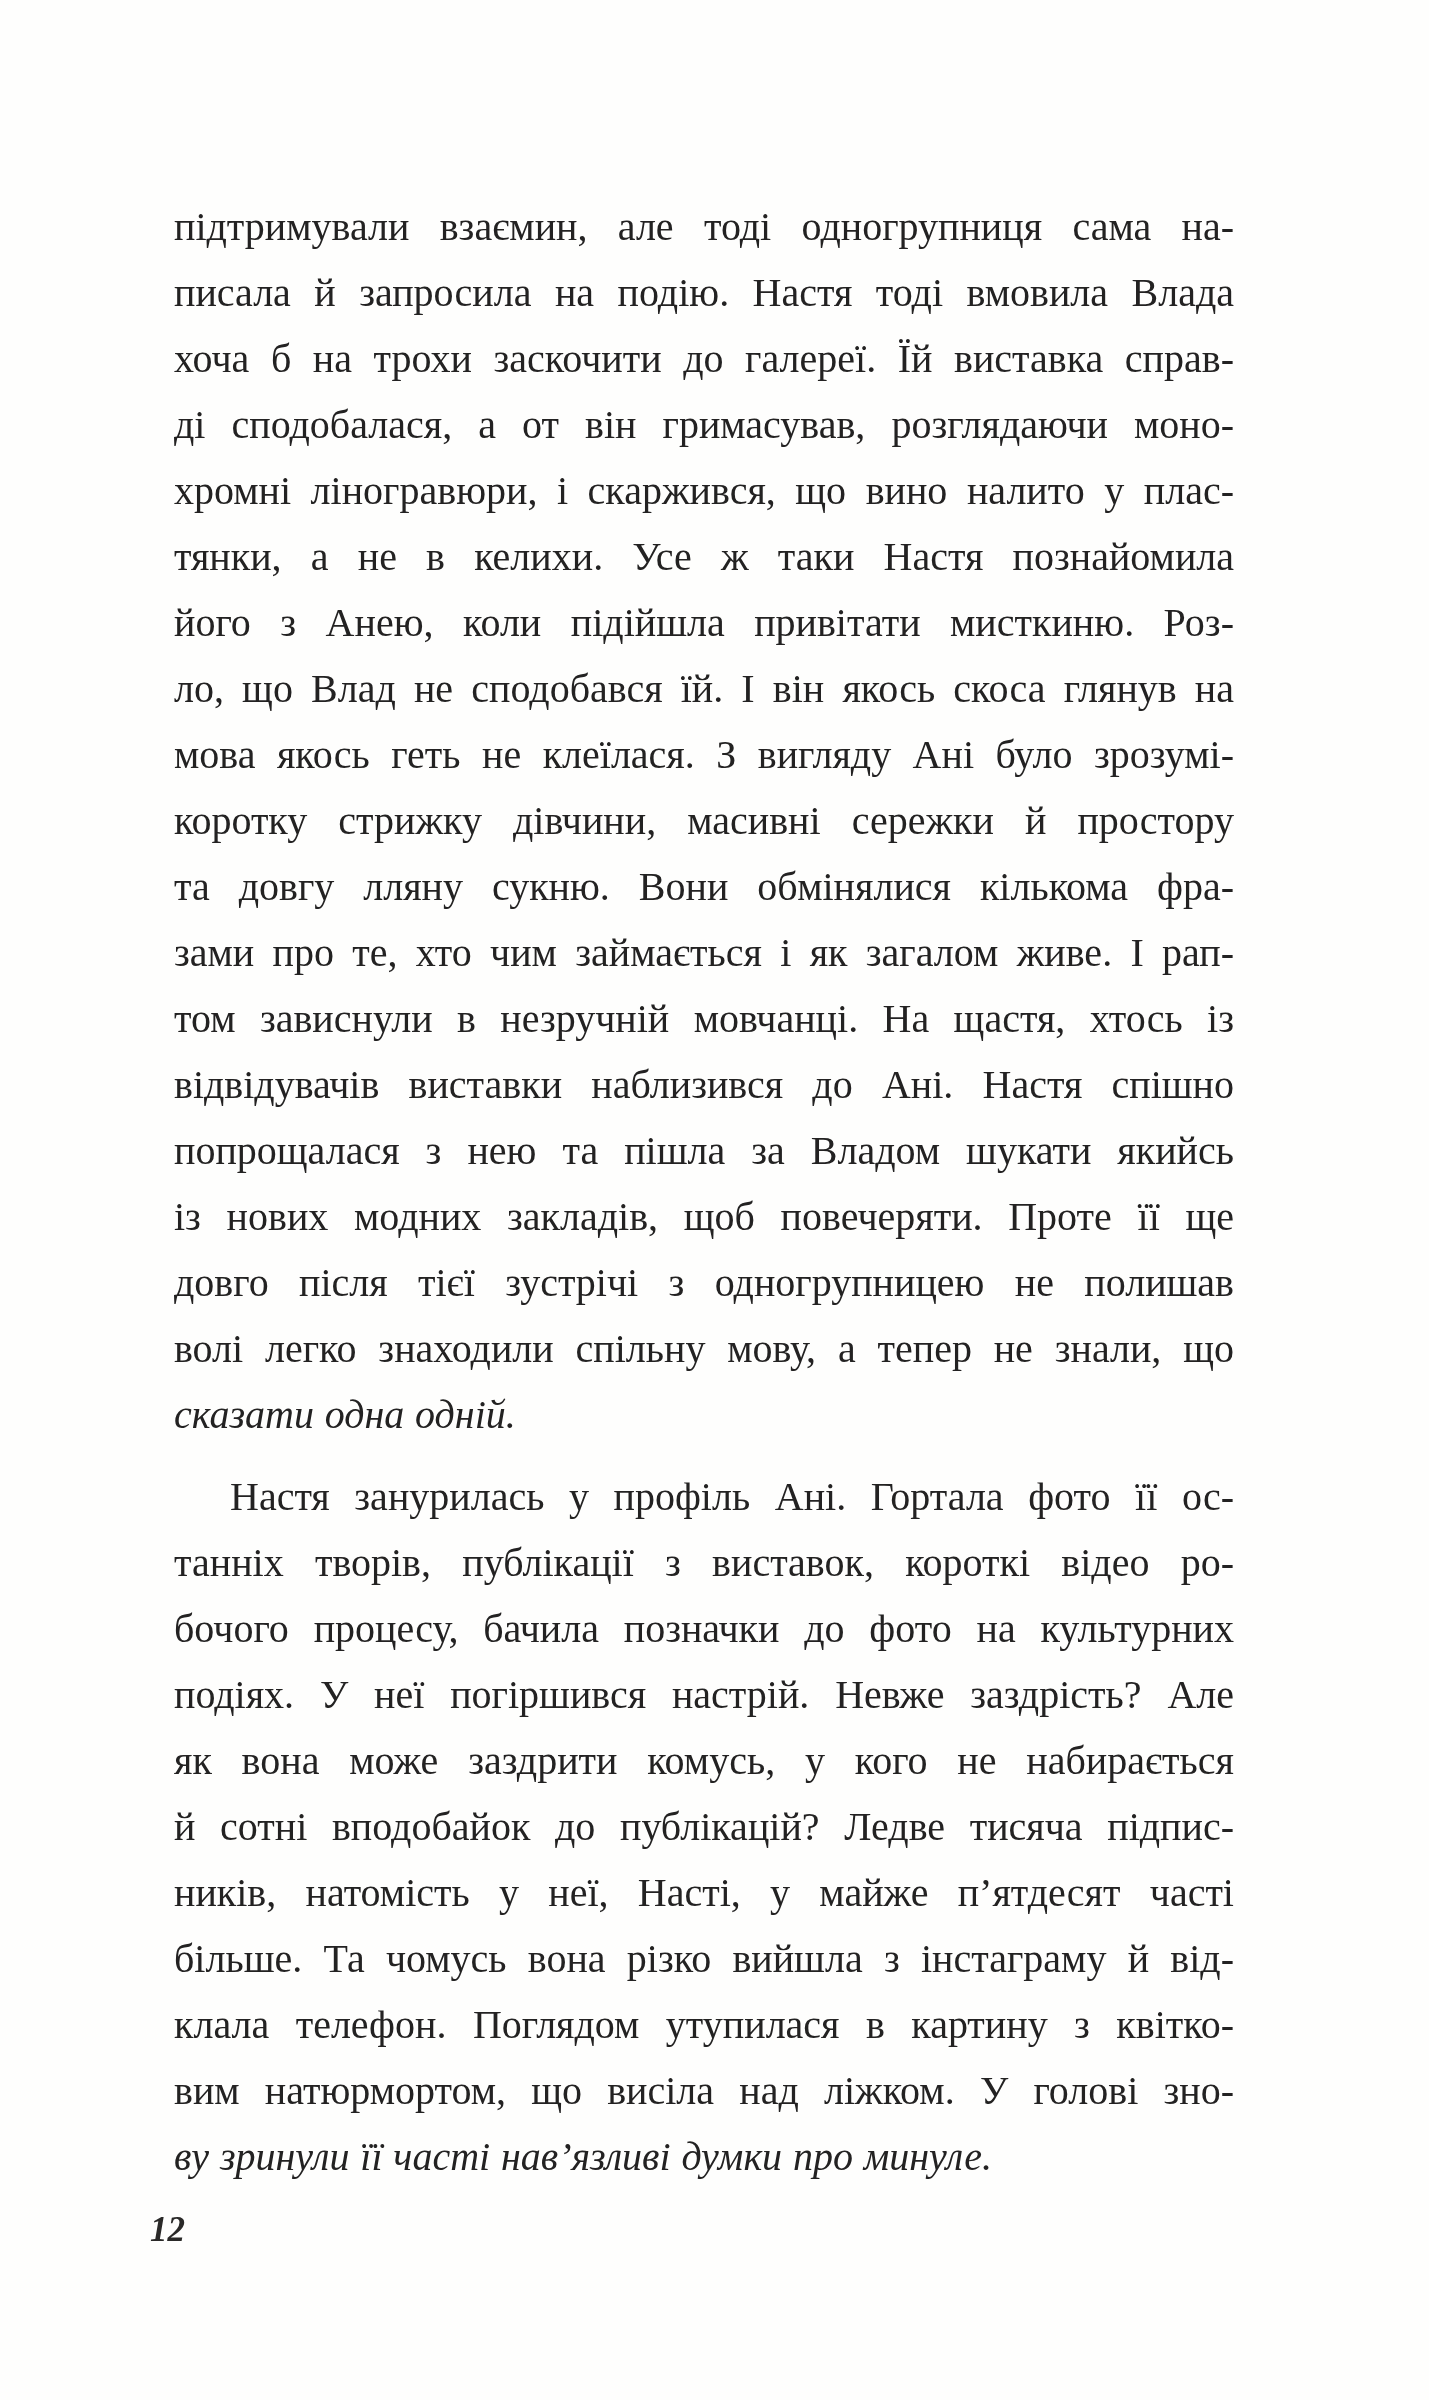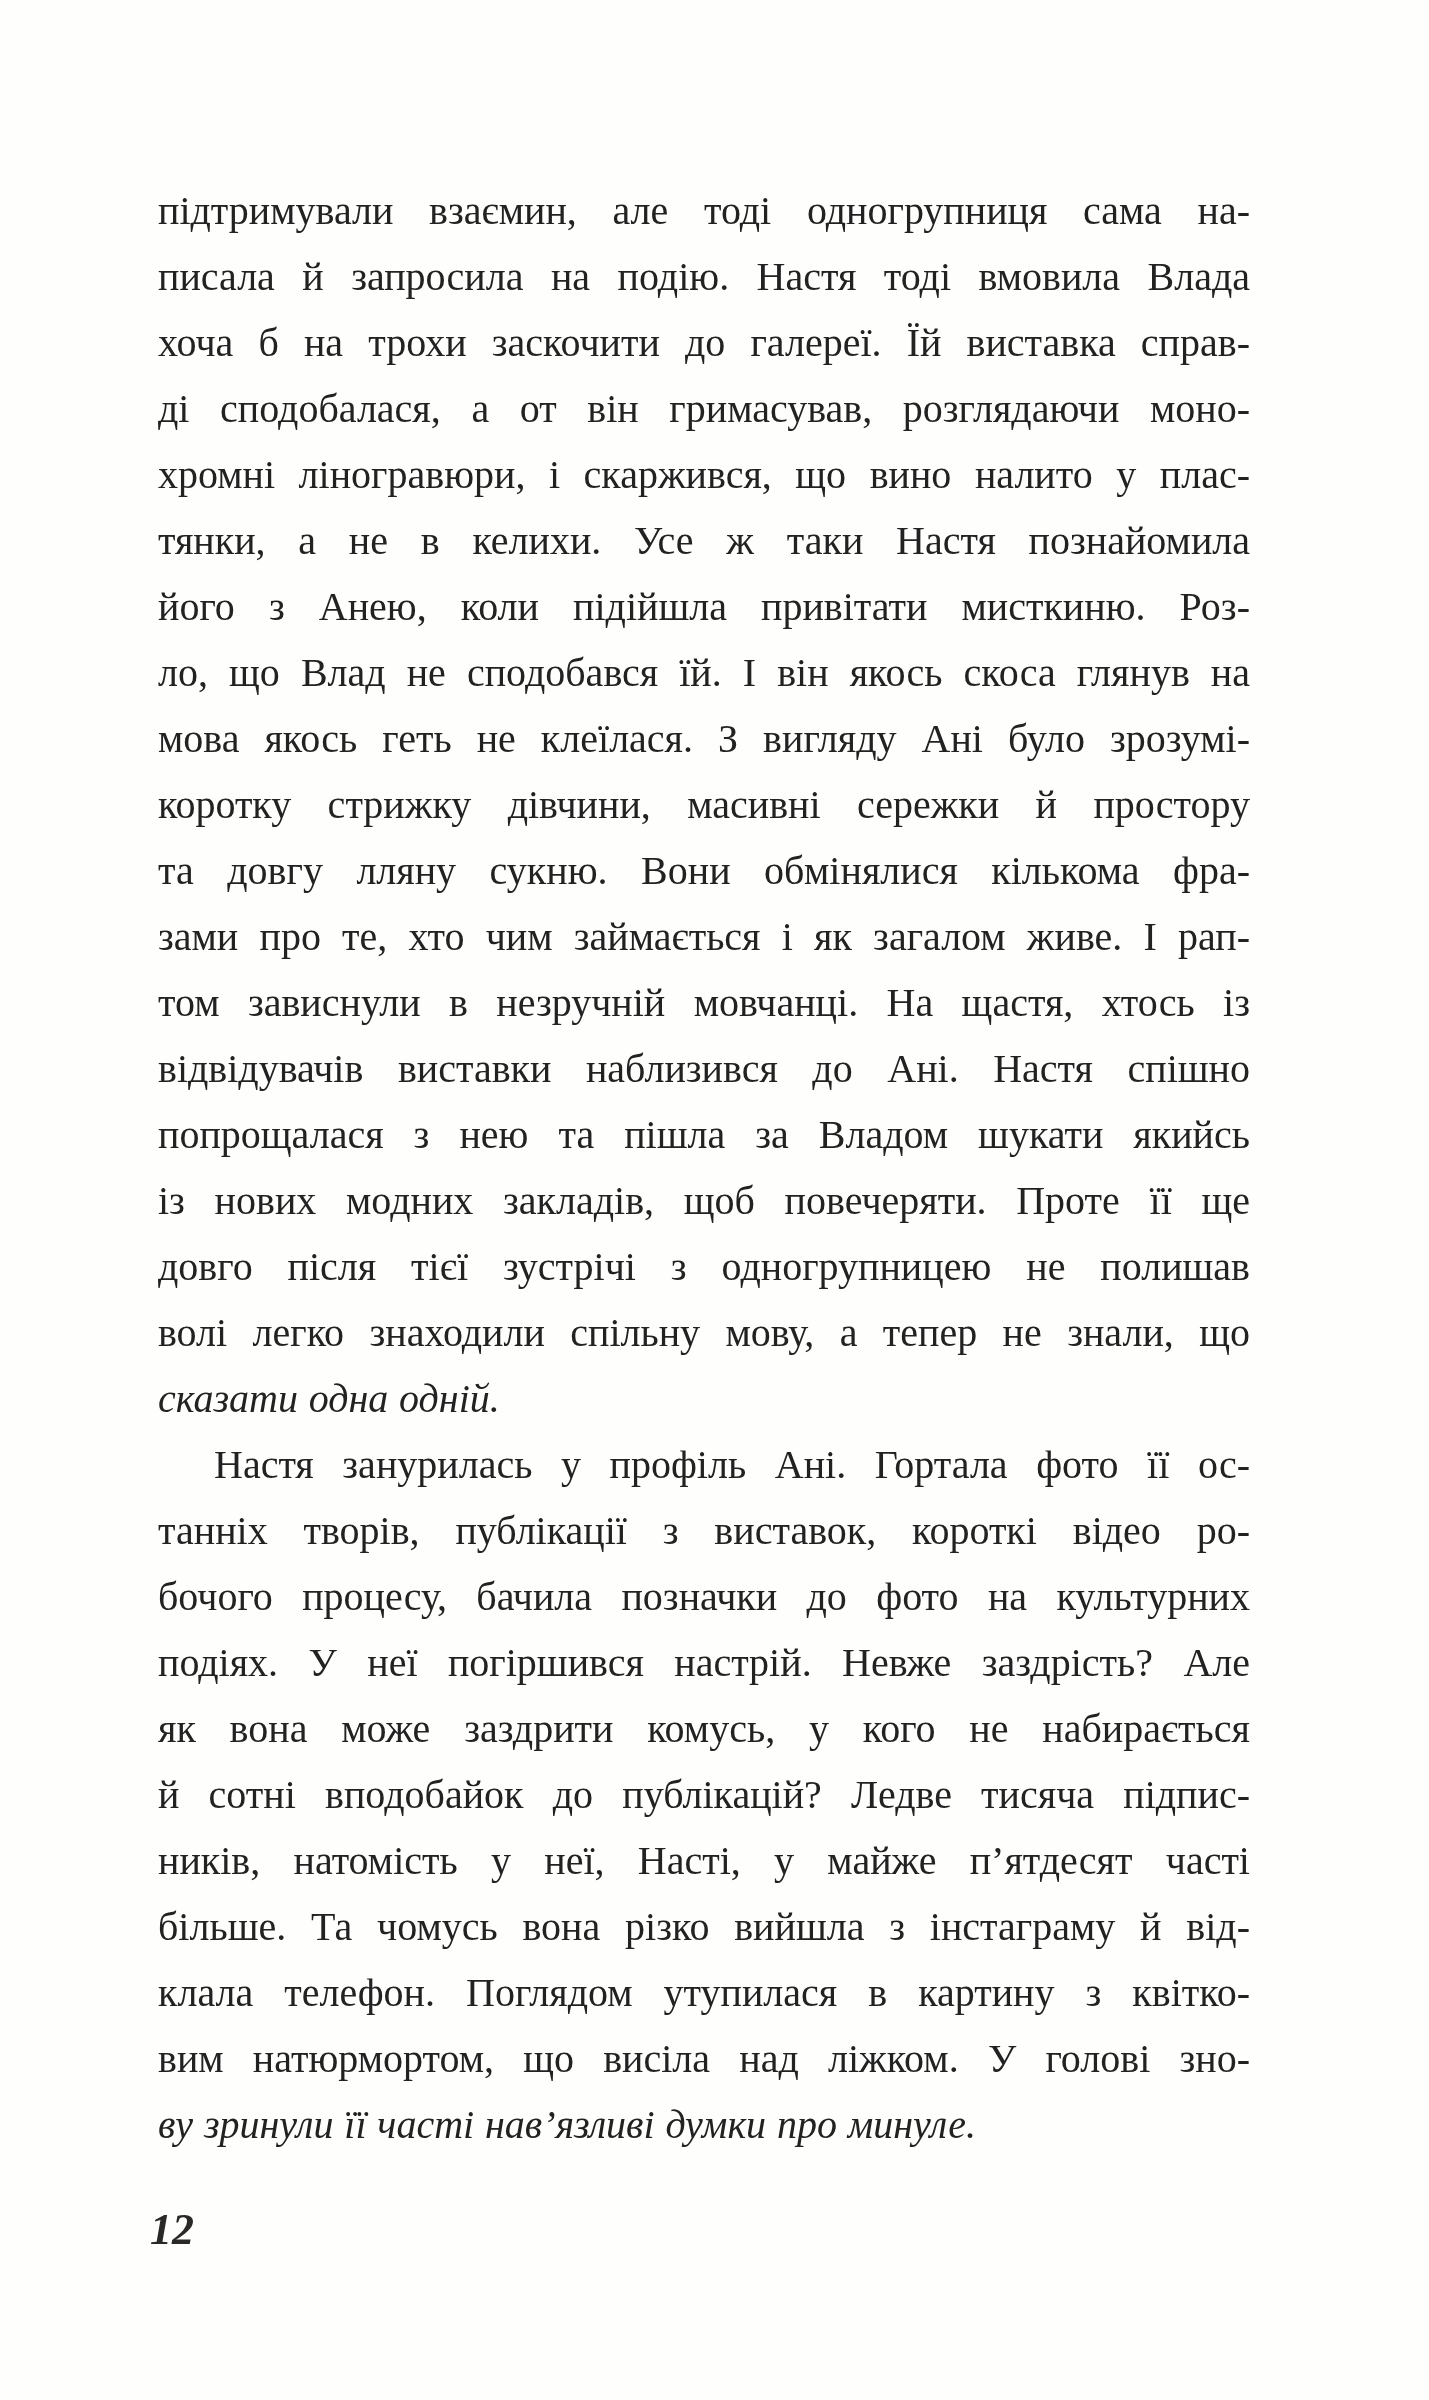--- a/index.html
+++ b/index.html
@@ -16,21 +16,21 @@
     color: #232222;
     overflow: hidden;
   }
   .text-block {
     position: absolute;
     left: 158px;
     top: 178px;
     width: 1092px;
   }
   .paragraph {
-    margin: 0;
+    margin: 16px;
     padding: 0;
   }
   .line {
     font-size: 40px;
     line-height: 66px;
     height: 66px;
     text-align: justify;
     text-align-last: justify;
     word-spacing: 0.02em;
     white-space: normal;
@@ -39,21 +39,21 @@
     text-align-last: left;
     font-style: italic;
   }
   .paragraph.indented .line:first-child {
     text-indent: 56px;
   }
   .page-number {
     position: absolute;
     left: 150px;
     top: 2206px;
-    font-size: 44px;
+    font-size: 35px;
     line-height: 48px;
     font-style: italic;
     font-weight: 700;
     color: #2a2928;
   }
 </style>
 </head>
 <body>
 
 <div class="page">

